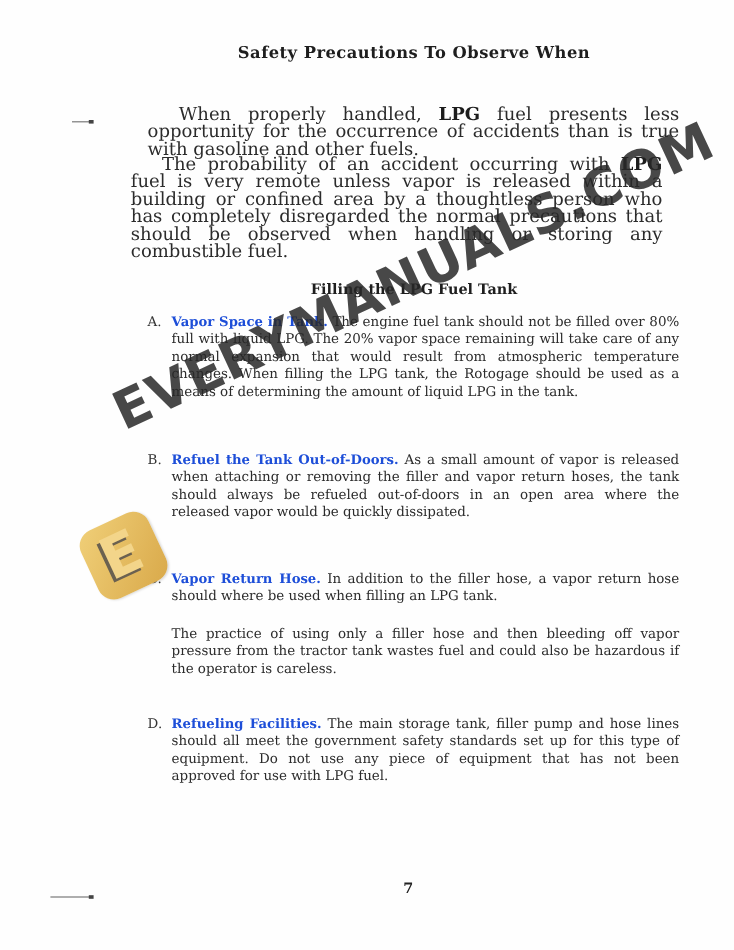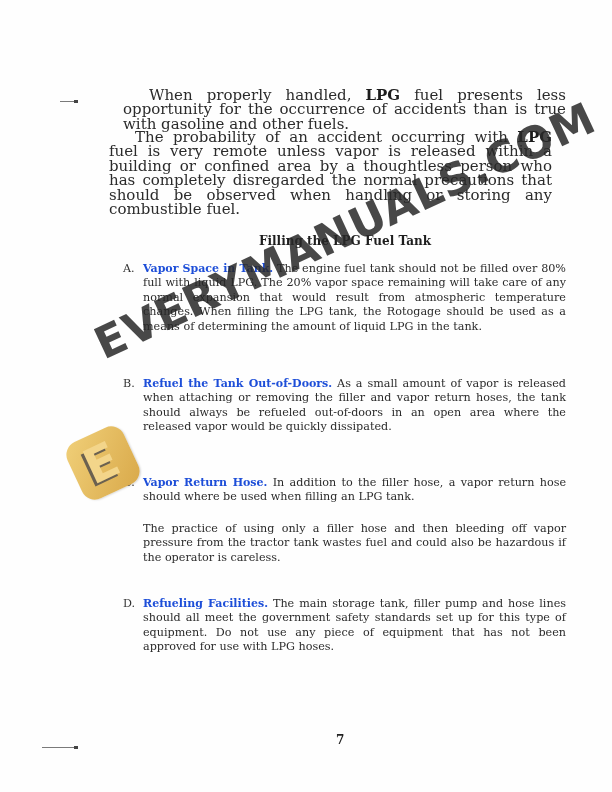--- a/index.html
+++ b/index.html
@@ -140,20 +140,21 @@
       color: #f3d58a;
       text-shadow: -3px 2px 0 #6b6150;
       line-height: 56px;
     }
   </style>
 </head>
 <body>
 
 <div class="page">
 
+  <div class="title l1">Safety Precautions To Observe When</div>
 
   <div class="margin-mark" style="left:60px; top:101px; width:16px;"></div>
 
   <p class="para indent" style="left:123px; top:88px; width:443px;">
     <span>When properly handled, </span><b>LPG</b><span> fuel presents less opportunity for the occurrence of accidents than is true with gasoline and other fuels.</span>
   </p>
 
   <p class="para indent" style="left:109px; top:130px; width:443px;">
     <span>The probability of an accident occurring with </span><b>LPG</b><span> fuel is very remote unless vapor is released within a building or confined area by a thoughtless person who has completely disregarded the normal precautions that should be observed when handling or storing any combustible fuel.</span>
   </p>
@@ -178,21 +179,21 @@
     <span class="letter">C.</span>
     <p class="body">
       <b>Vapor Return Hose.</b><span> In addition to the filler hose, a vapor return hose should where be used when filling an LPG tank.</span>
     </p>
     <p class="body" style="top:46px;">The practice of using only a filler hose and then bleeding off vapor pressure from the tractor tank wastes fuel and could also be hazardous if the operator is careless.</p>
   </div>
 
   <div class="item" style="top:597px;">
     <span class="letter">D.</span>
     <p class="body">
-      <b>Refueling Facilities.</b><span> The main storage tank, filler pump and hose lines should all meet the government safety standards set up for this type of equipment. Do not use any piece of equipment that has not been approved for use with LPG hoses.</span>
+      <b>Refueling Facilities.</b><span> The main storage tank, filler pump and hose lines should all meet the government safety standards set up for this type of equipment. Do not use any piece of equipment that has not been approved for use with LPG fuel.</span>
     </p>
   </div>
 
   <div class="margin-mark" style="left:42px; top:747px; width:34px;"></div>
 
   <div class="page-number">7</div>
 
   <div class="wm-logo">
     <span class="e">E</span>
   </div>

